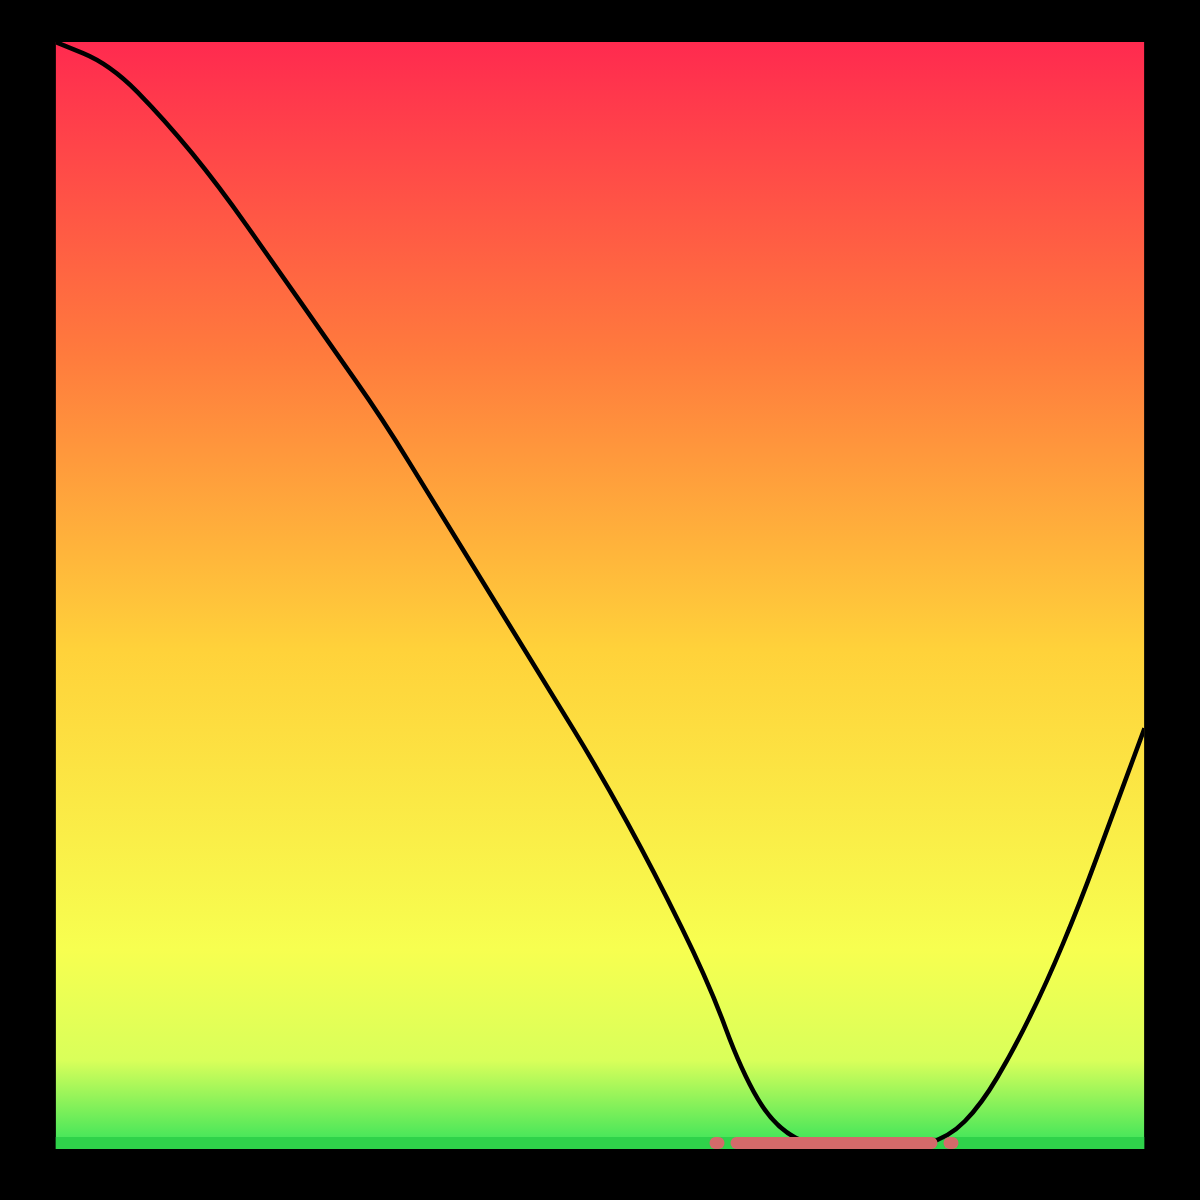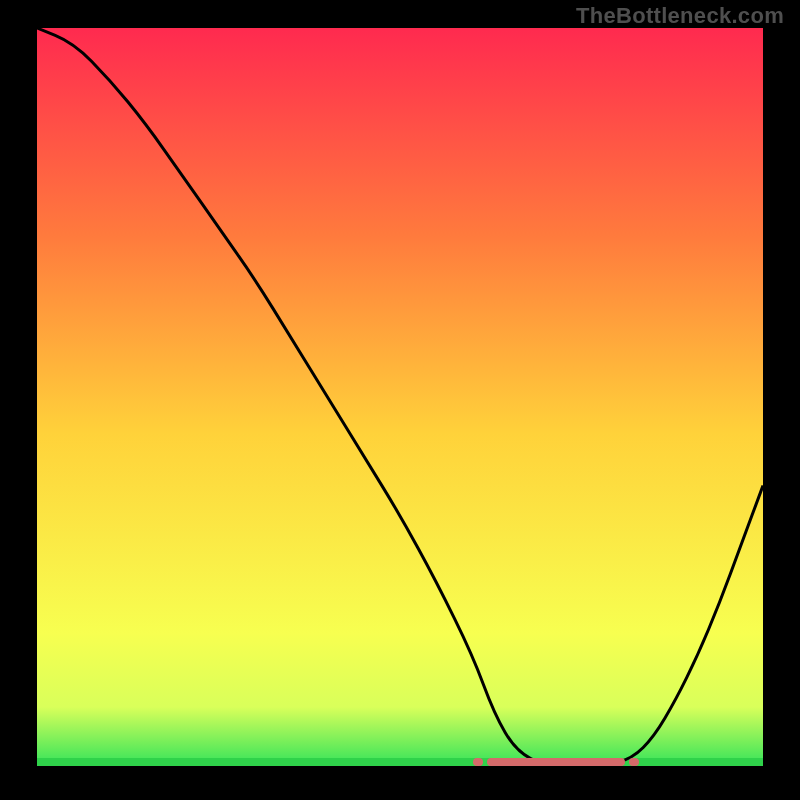--- a/index.html
+++ b/index.html
@@ -63,21 +63,20 @@
     background: #D46A6A;
     border-radius: 4px;
     z-index: 20;
   }
 </style>
 </head>
 <body>
 
 <div class="frame">
 
-  <div class="watermark">TheBottleneck.com</div>
 
   <div class="plot">
 
     <svg class="gradient" viewBox="0 0 726 738" preserveAspectRatio="none">
       <defs>
         <linearGradient id="bg" x1="0" y1="0" x2="0" y2="1">
           <stop offset="0%" stop-color="#FF2A4F"></stop>
           <stop offset="28%" stop-color="#FF7A3D"></stop>
           <stop offset="55%" stop-color="#FFD23A"></stop>
           <stop offset="82%" stop-color="#F7FF50"></stop>

